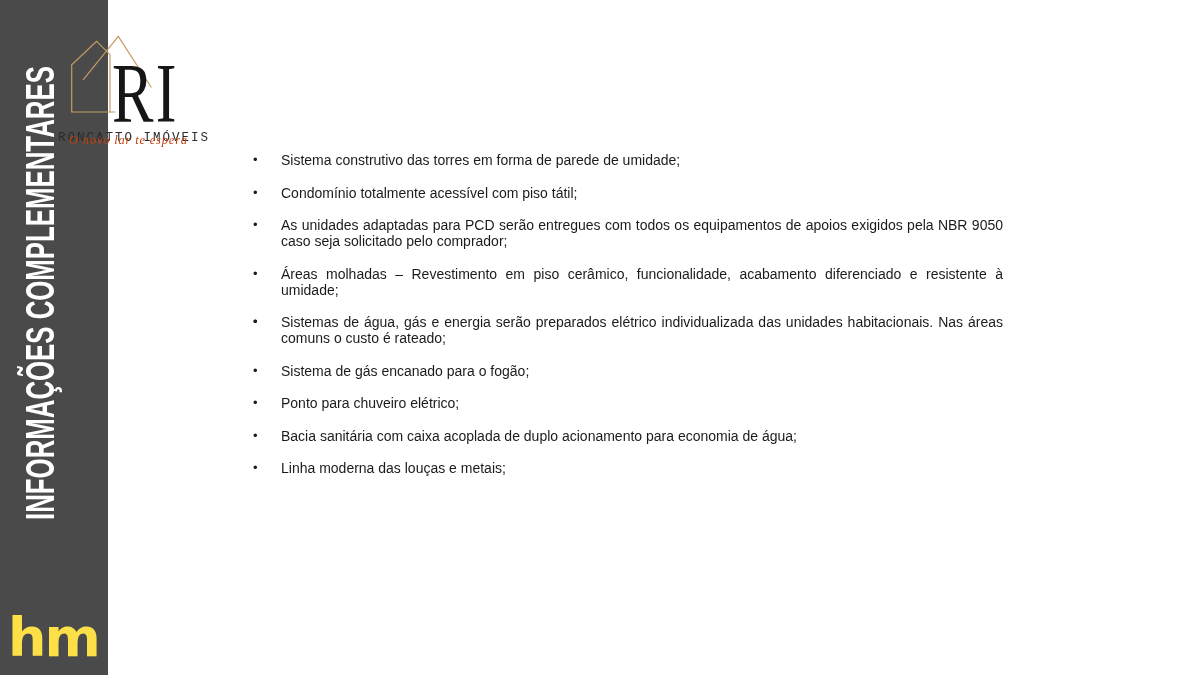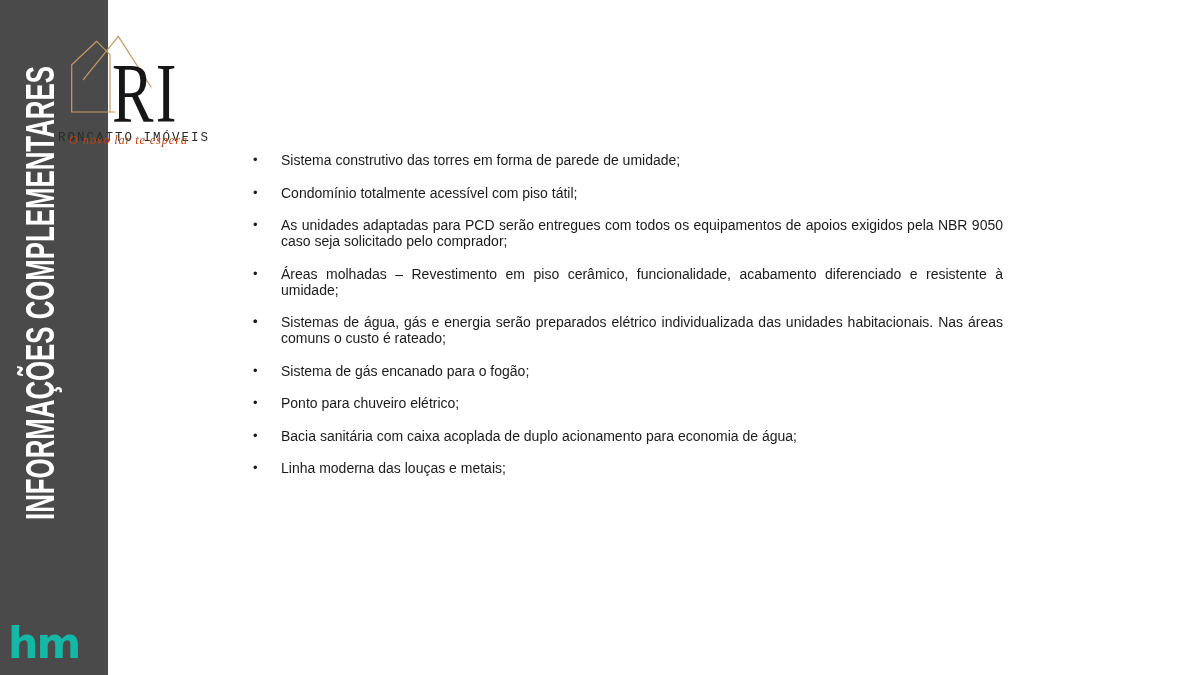--- a/index.html
+++ b/index.html
@@ -16,21 +16,21 @@
     position:absolute;left:20px;top:520px;
     transform-origin:0 0;
     transform:rotate(-90deg) scaleX(0.645);
     white-space:nowrap;
     font-weight:bold;font-size:40px;line-height:1;
     color:#ffffff;letter-spacing:0px;
     font-family:"Liberation Sans","DejaVu Sans",sans-serif;
   }
   #hm-logo{
     position:absolute;left:8px;bottom:10px;
-    color:#14b8a6;font-weight:bold;font-size:43px;line-height:1;
+    color:#fde047;font-weight:bold;font-size:54px;line-height:1;
     letter-spacing:-2px;
     font-family:"DejaVu Sans","Liberation Sans",sans-serif;
   }
   
   #brand{position:absolute;left:0;top:0;width:220px;height:180px;}
   #house-svg{position:absolute;left:65px;top:30px;}
   #brand-monogram{
     position:absolute;left:112px;top:52px;
     font-family:"Liberation Serif","DejaVu Serif",serif;
     font-size:84px;line-height:1;color:#161616;

